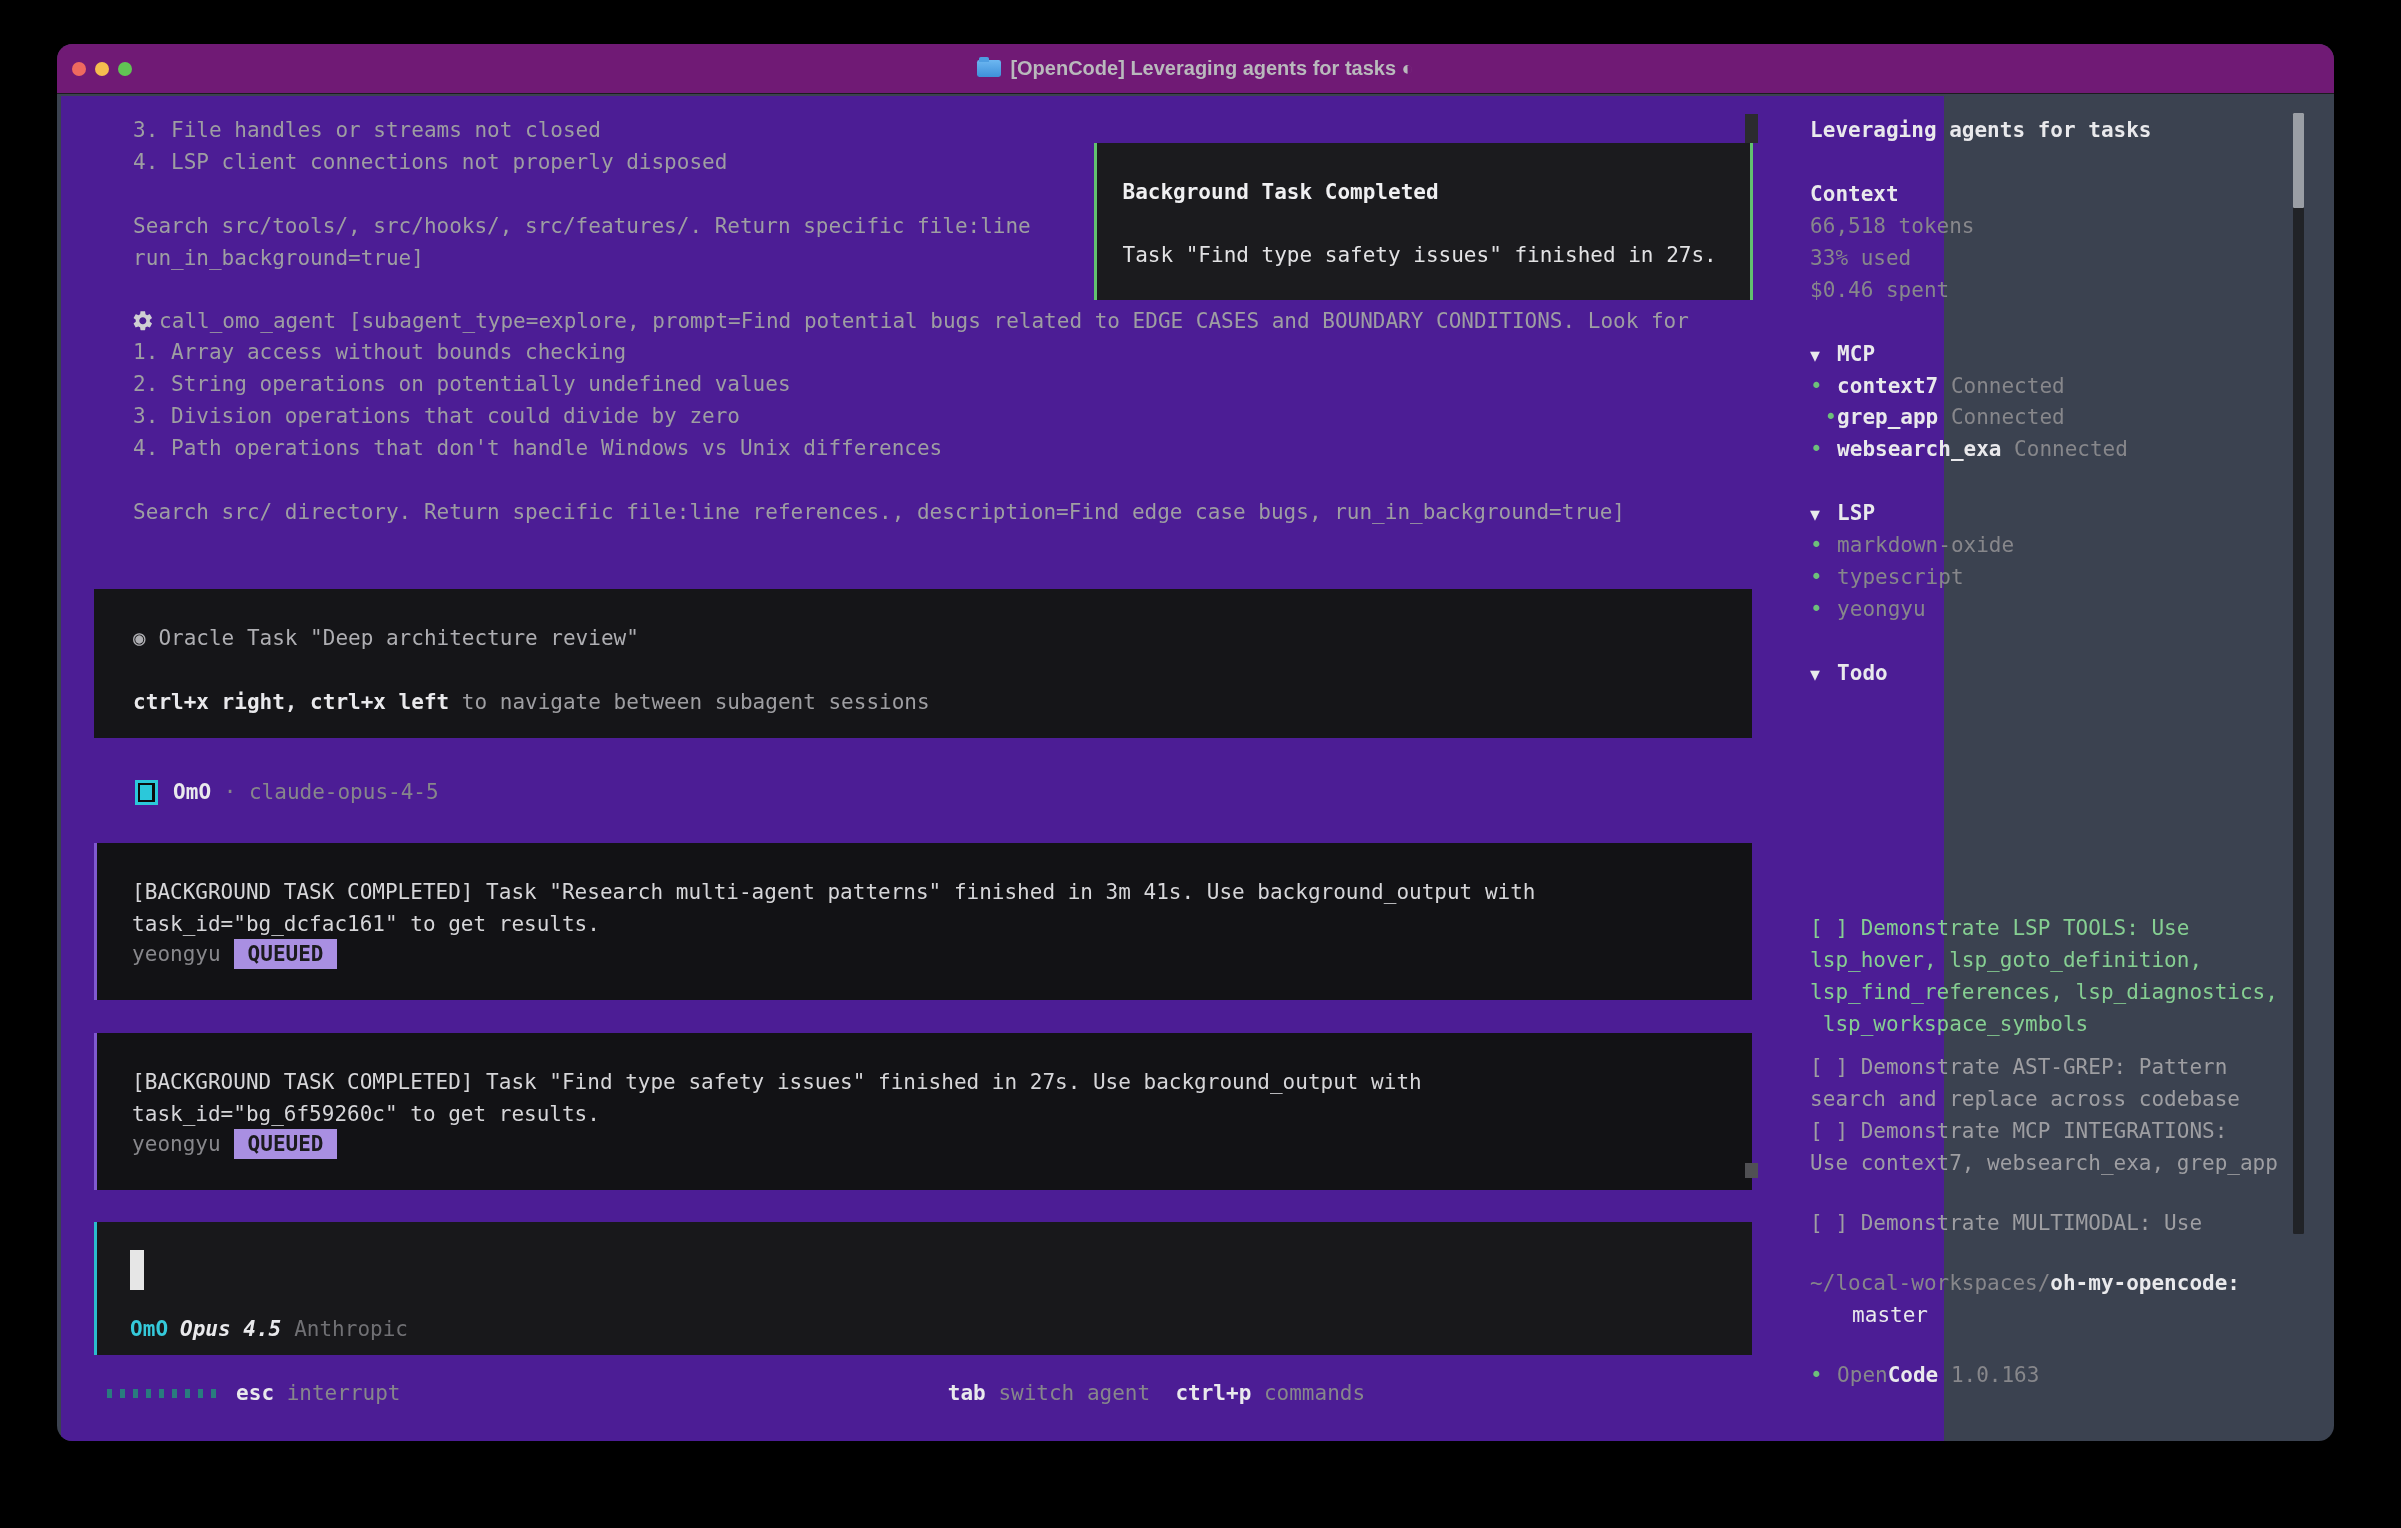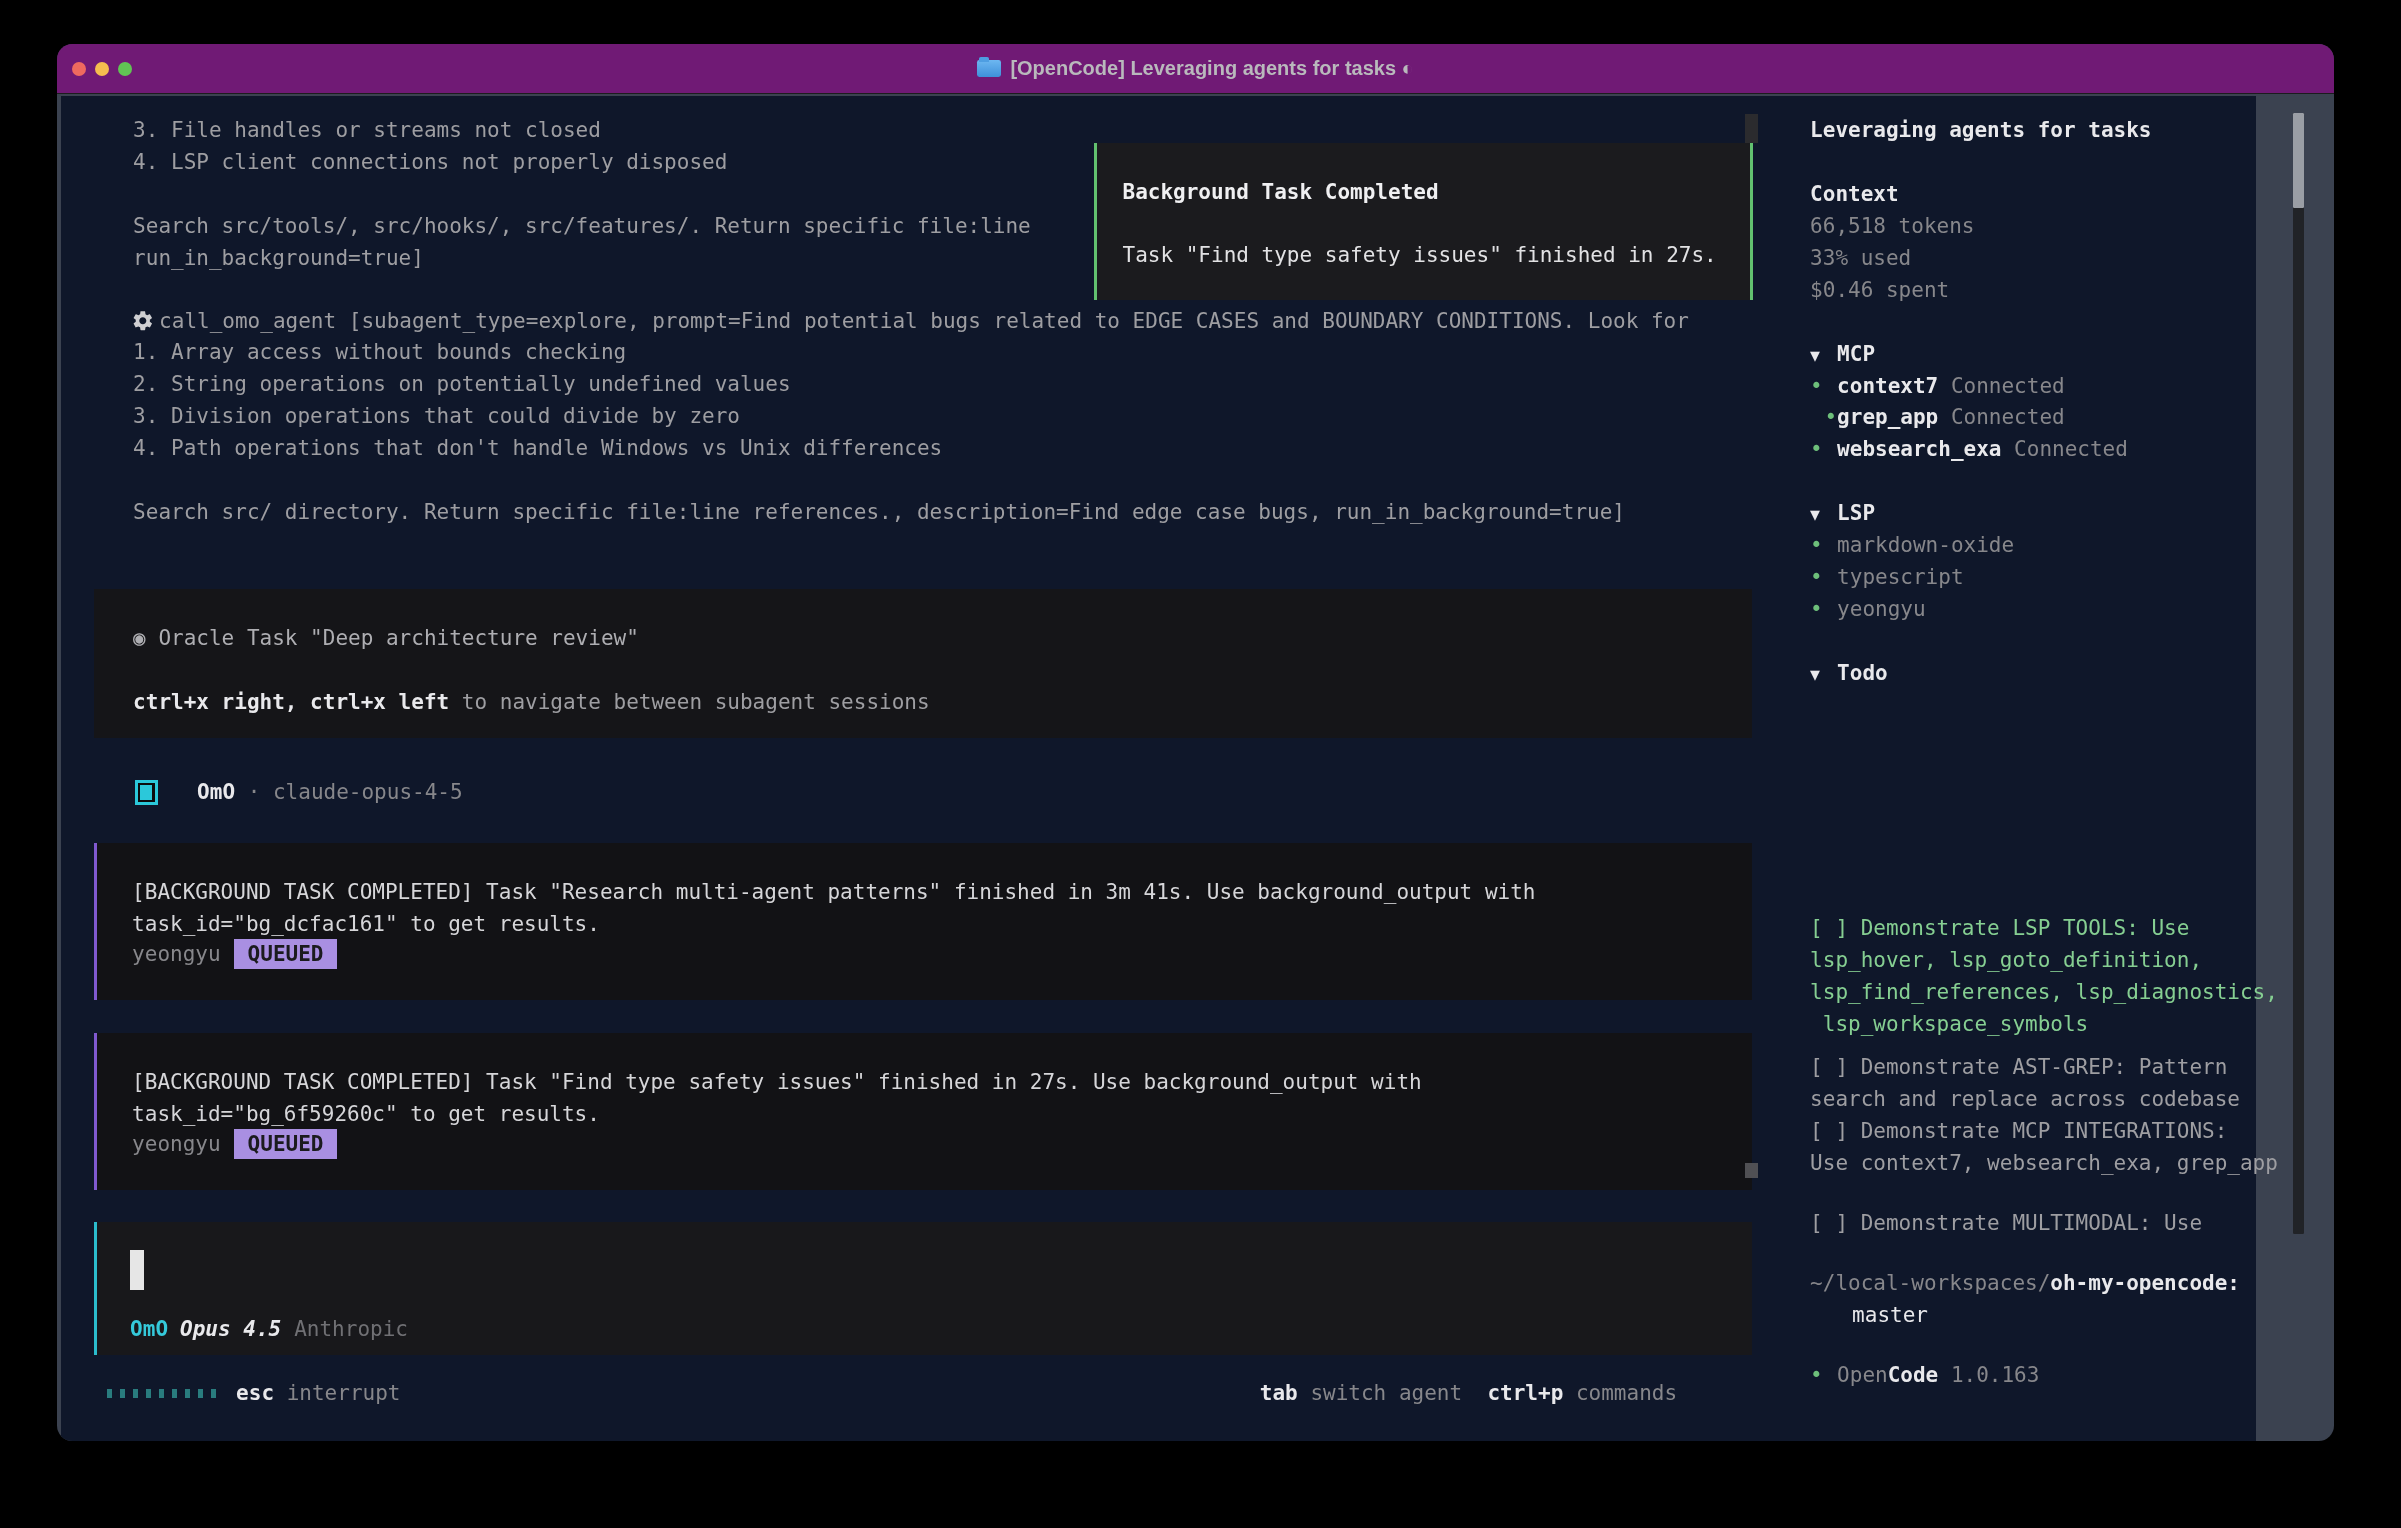--- a/index.html
+++ b/index.html
@@ -14,21 +14,21 @@
   .light { width:14px; height:14px; border-radius:50%; }
   .light.red { background:#ee6a5f; } .light.yellow { background:#f5bd4f; } .light.green { background:#61c454; }
   .titletext { position:absolute; left:0; top:0; width:100%; height:48px; display:flex;
                align-items:center; justify-content:center; gap:9.5px;
                font-family:"Liberation Sans",sans-serif; font-weight:700; font-size:20px; color:#b9b9bc; }
   .foldericon { position:relative; width:23.6px; height:16.5px; background:linear-gradient(#6db7f1,#3e90da);
                 border-radius:2.4px; margin-top:1.2px; }
   .foldericon::before { content:""; position:absolute; left:1.2px; top:-3.5px; width:10.6px; height:4.7px;
                 background:#4e9ee2; border-radius:1.8px 1.8px 0 0; }
 
-  .content { position:absolute; left:4.1px; top:52px; width:2195px; height:1377px; background:#0f172a; }
+  .content { position:absolute; left:4.1px; top:52px; width:1883px; height:1377px; background:#4c1d95; }
 
   pre.term { white-space:pre; line-height:32px; font-size:21px; }
   .abs { position:absolute; }
   .row { position:absolute; height:32px; line-height:32px; white-space:pre; }
   .bold { font-weight:700; }
   .white { color:#e9e9ec; }
   .gray { color:#9e9ea2; }
   .dgray { color:#87878b; }
   .ddgray { color:#707074; }
   .greentxt { color:#86cf92; }
@@ -123,21 +123,21 @@
 Search src/ directory. Return specific file:line references., description=Find edge case bugs, run_in_background=true]</pre>
 
     <div class="oracle">
       <div class="t1">◉ Oracle Task "Deep architecture review"</div>
       <div class="t2"><span class="white bold">ctrl+x right, ctrl+x left</span><span class="gray"> to navigate between subagent sessions</span></div>
     </div>
 
     <div class="omoicon">
         <div class="inner"></div>
       </div>
-    <div class="row" style="left:112px; top:680px;margin-left:24px;"><span class="white bold">OmO</span><span class="dgray"> · </span><span class="dgray">claude-opus-4-5</span></div>
+    <div class="row" style="left:112px; top:680px;"><span class="white bold">OmO</span><span class="dgray"> · </span><span class="dgray">claude-opus-4-5</span></div>
 
     <div class="taskbox" style="top:747px;">
       <div class="l1">[BACKGROUND TASK COMPLETED] Task "Research multi-agent patterns" finished in 3m 41s. Use background_output with</div>
       <div class="l2">task_id="bg_dcfac161" to get results.</div>
       <div class="meta">
         <span class="dgray">yeongyu</span>
         <span class="badge">QUEUED</span>
       </div>
     </div>
 

